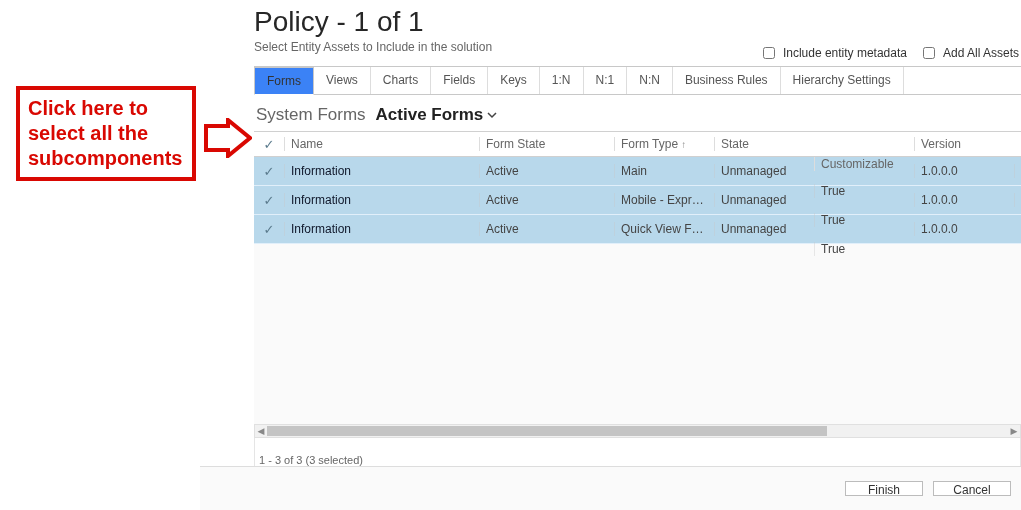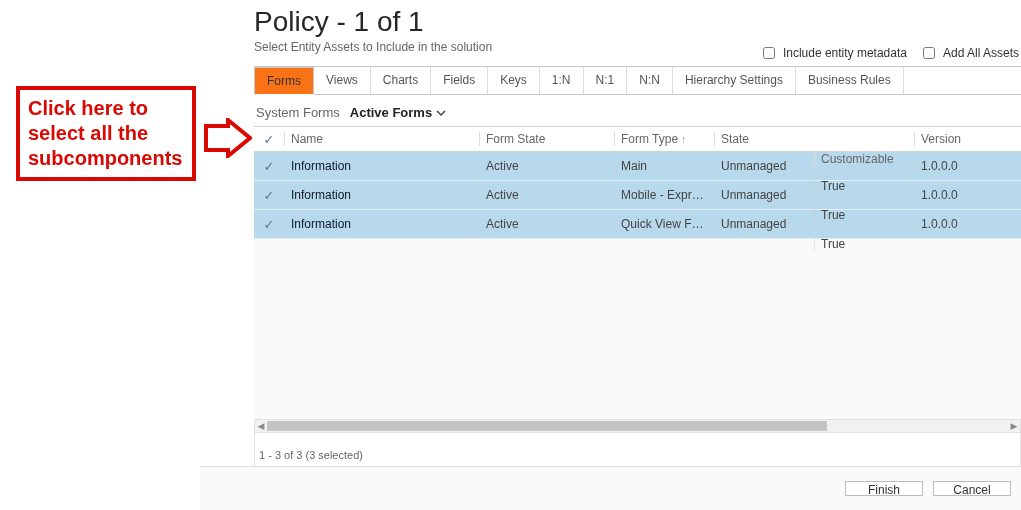--- a/index.html
+++ b/index.html
@@ -53,30 +53,30 @@
     padding: 6px 12px;
     font-size: 12px;
     color: #555;
     border-right: 1px solid #ddd;
     cursor: pointer;
   }
   .tab.active {
     border: 1px solid #c8c8c8;
     border-bottom: 1px solid #fff;
     margin-bottom: -1px;
-    background: #f97316;
+    background: #3b82f6;
     color: #333;
   }
 
   .view-bar {
     display: flex;
     align-items: center;
     gap: 10px;
     padding: 10px 2px 6px 2px;
-    font-size: 13px;
+    font-size: 17px;
   }
   .view-bar .label { color: #666; }
   .view-bar .selector { font-weight: 600; color: #222; display: inline-flex; align-items: center; gap: 4px; cursor: pointer; }
 
   .grid {
     width: 100%;
     overflow-x: hidden;
   }
   .grid-header, .grid-row {
     display: flex;
@@ -219,22 +219,22 @@
 
   <div class="tabs">
     <div class="tab active">Forms</div>
     <div class="tab">Views</div>
     <div class="tab">Charts</div>
     <div class="tab">Fields</div>
     <div class="tab">Keys</div>
     <div class="tab">1:N</div>
     <div class="tab">N:1</div>
     <div class="tab">N:N</div>
+    <div class="tab">Business Rules</div>
     <div class="tab">Hierarchy Settings</div>
-    <div class="tab">Business Rules</div>
   </div>
 
   <div class="view-bar">
     <span class="label">System Forms</span>
     <span class="selector">
       <span>Active Forms</span>
       <svg width="10" height="10" viewBox="0 0 10 10">
           <path d="M1 3 L5 7 L9 3" fill="none" stroke="#444" stroke-width="1.5"></path>
         </svg>
     </span>

